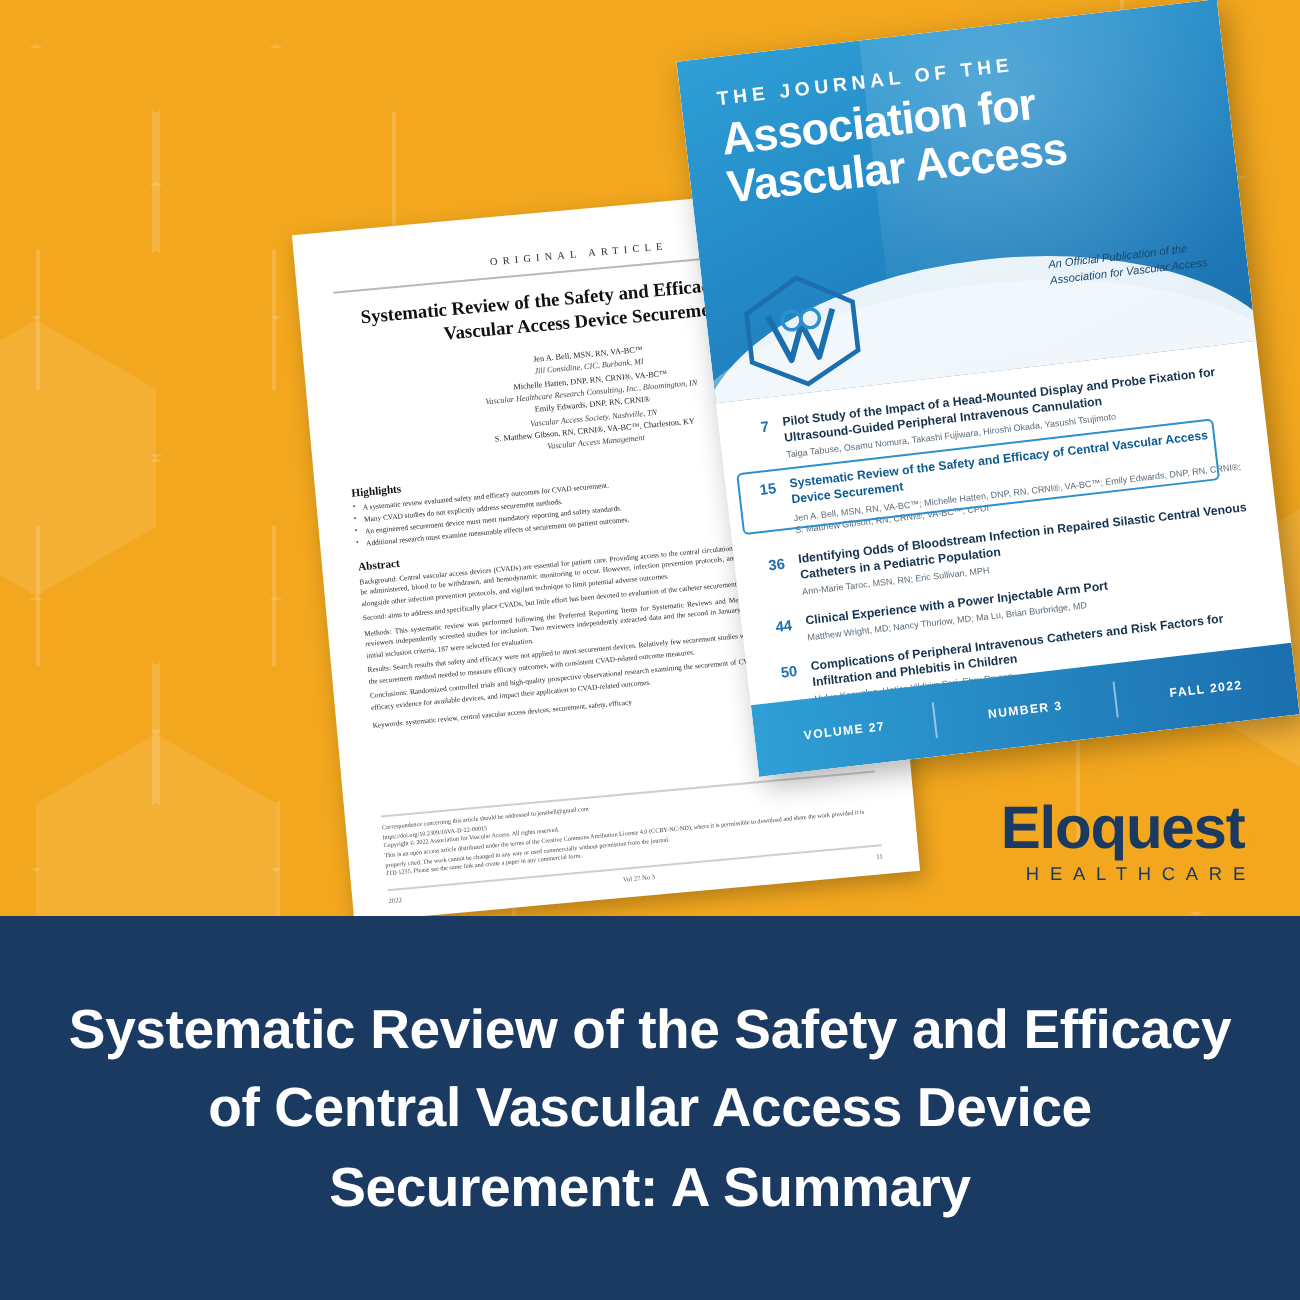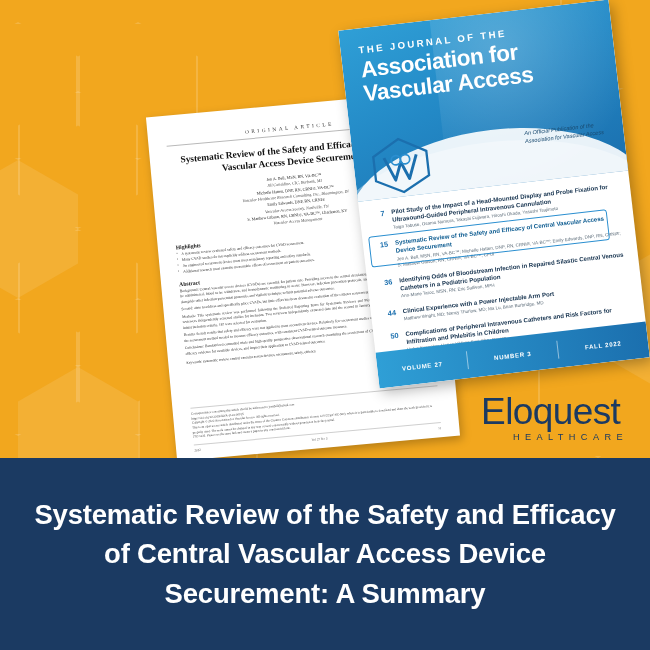--- a/index.html
+++ b/index.html
@@ -265,22 +265,22 @@
   }
   .j-bottom .sep { flex: 0 0 1px; height: 18px; background: rgba(255,255,255,0.5); }
 
   
   .eloquest {
     position: absolute;
     right: 20px; bottom: 208px;
     text-align: right;
   }
   .elq-name {
-    font-size: 37px;
-    font-weight: normal;
+    font-size: 30px;
+    font-weight: bold;
     color: #1b3a62;
     letter-spacing: -0.6px;
     line-height: 1;
   }
   .elq-name .dot { color: #f2a71e; }
   .elq-sub {
     font-size: 9.2px;
     letter-spacing: 5.4px;
     color: #1b3a62;
     margin-top: 2px;

